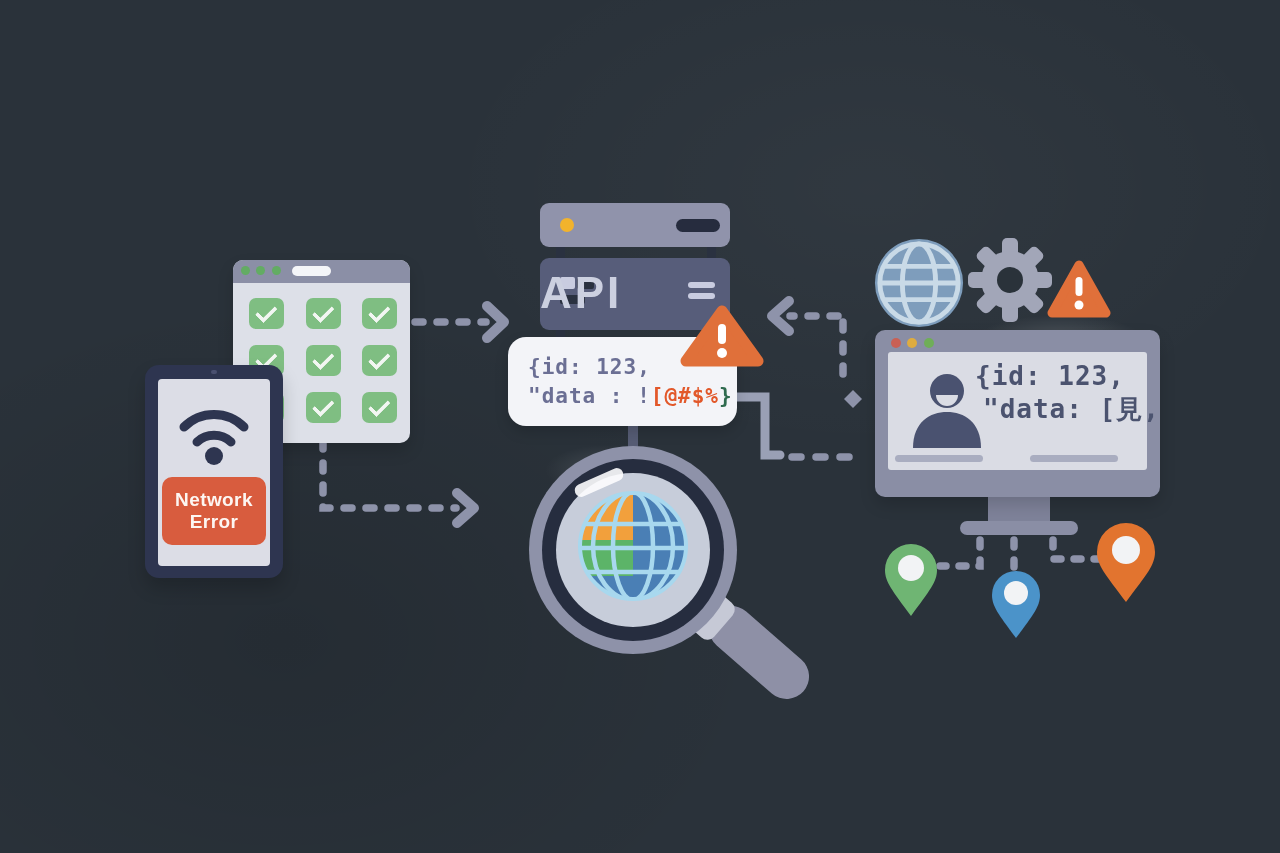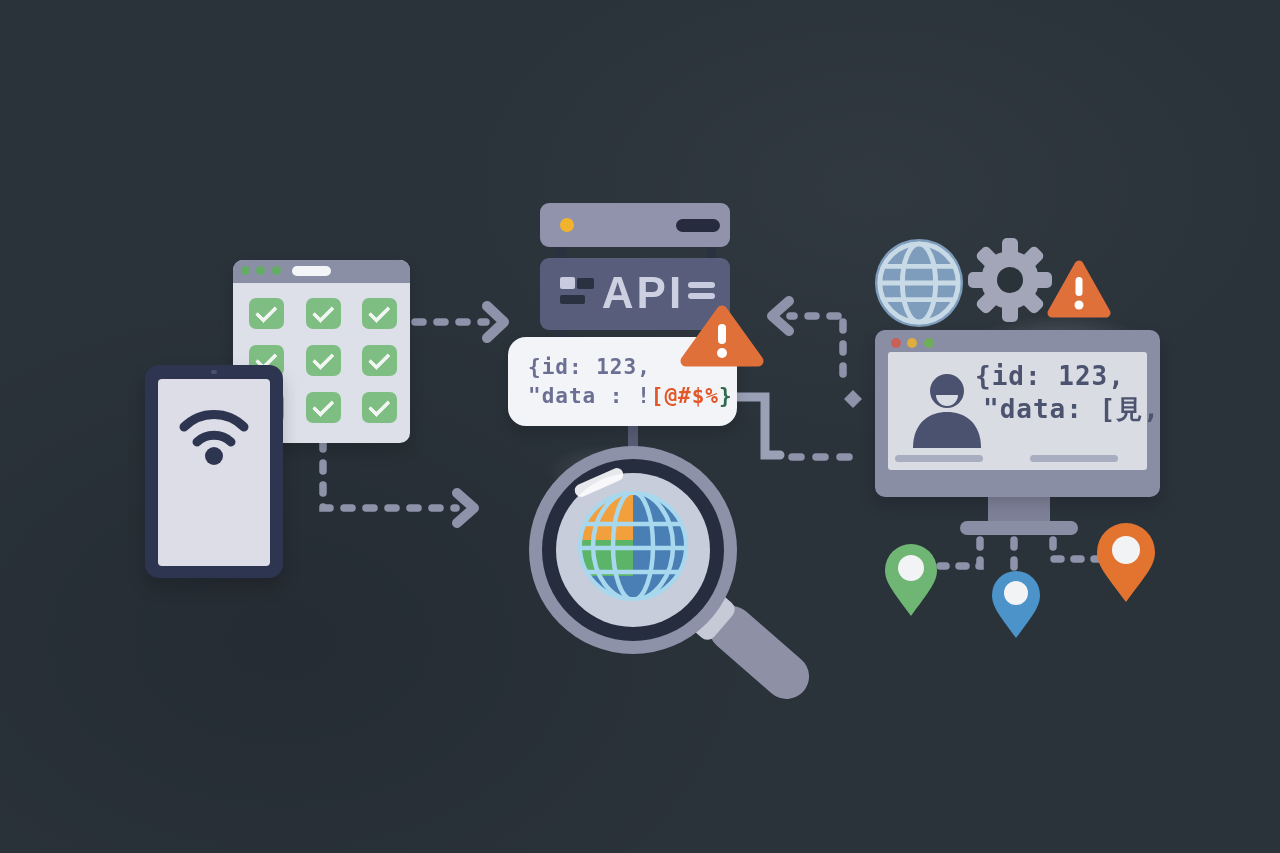--- a/index.html
+++ b/index.html
@@ -21,21 +21,21 @@
   .win{left:233px;top:260px;width:177px;height:183px;background:#dde0e8;border-radius:10px;z-index:4;overflow:hidden;box-shadow:0 8px 16px rgba(0,0,0,0.15);}
   .win-bar{left:0;top:0;width:177px;height:23px;background:#8b8fa6;}
   .dot{border-radius:50%;}
   .pill{border-radius:6px;background:#f4f5f8;}
   .chk{width:35px;height:31px;background:#7fbe82;border-radius:7px;display:flex;align-items:center;justify-content:center;}
   .chk .tick{width:16px;height:8px;border-left:4px solid #f2f6f2;border-bottom:4px solid #f2f6f2;transform:rotate(-45deg) translate(1px,-2px);border-radius:1px;}
   
   .rack-top{left:540px;top:203px;width:190px;height:44px;background:#9093ab;border-radius:9px;z-index:3;}
   .rack-bot{left:540px;top:258px;width:190px;height:72px;background:#575d7a;border-radius:9px;z-index:3;}
   .leg{background:#2a3140;z-index:2;}
-  .srv-label{left:540px;top:268px;width:206px;text-align:center;font-size:44px;font-weight:bold;color:#ccd0e0;letter-spacing:3px;z-index:4;}
+  .srv-label{left:540px;top:268px;width:206px;font-size:44px;font-weight:bold;color:#ccd0e0;letter-spacing:3px;z-index:4;}
   
   .card{left:508px;top:337px;width:229px;height:89px;background:#f3f4f8;border-radius:18px;z-index:5;box-shadow:0 6px 14px rgba(0,0,0,0.15);}
   .code1{font-family:"DejaVu Sans Mono", monospace;font-weight:bold;font-size:21px;color:#6b6f94;letter-spacing:1px;line-height:29px;}
   .err{color:#e2582a;} .brace{color:#2f6b4f;}
   
   .mag-outer{left:529px;top:446px;width:208px;height:208px;border-radius:50%;background:#8e92a9;z-index:5;}
   .mag-dark{left:13px;top:13px;width:182px;height:182px;border-radius:50%;background:#262d3f;}
   .mag-lens{left:27px;top:27px;width:154px;height:154px;border-radius:50%;background:#c7cdda;}
   .handle{left:700px;top:630px;width:118px;height:45px;background:#8e90a6;border-radius:23px;transform:rotate(41deg);z-index:4;}
   .collar{left:683px;top:588px;width:46px;height:46px;background:#c6c9d6;border-radius:9px;transform:rotate(41deg);z-index:4;}
@@ -126,20 +126,24 @@
   <div class="abs phone-frame">
     <div class="abs phone-cam"></div>
     <div class="abs phone-screen"></div>
     <svg class="abs" style="left:29px;top:31px;" width="80" height="72" viewBox="0 0 80 72">
       <g stroke="#2e3550" stroke-width="9" fill="none" stroke-linecap="round">
         <path d="M10 31 A42 42 0 0 1 70 31"></path>
         <path d="M23 46 A25 25 0 0 1 57 46"></path>
       </g>
       <circle cx="40" cy="60" r="9" fill="#2e3550"></circle>
     </svg>
+    <div class="abs net-btn">
+      <span>Network</span>
+      <span>Error</span>
+    </div>
   </div>
 
   <div class="abs leg" style="left:556px;top:245px;width:9px;height:15px;"></div>
   <div class="abs leg" style="left:707px;top:245px;width:9px;height:15px;"></div>
   <div class="abs leg" style="left:556px;top:328px;width:9px;height:20px;"></div>
   <div class="abs leg" style="left:707px;top:328px;width:9px;height:20px;"></div>
   <div class="abs rack-top">
     <div class="abs dot" style="left:20px;top:15px;width:14px;height:14px;background:#f2b32c;"></div>
     <div class="abs" style="left:136px;top:16px;width:44px;height:13px;background:#262c3e;border-radius:7px;"></div>
   </div>

